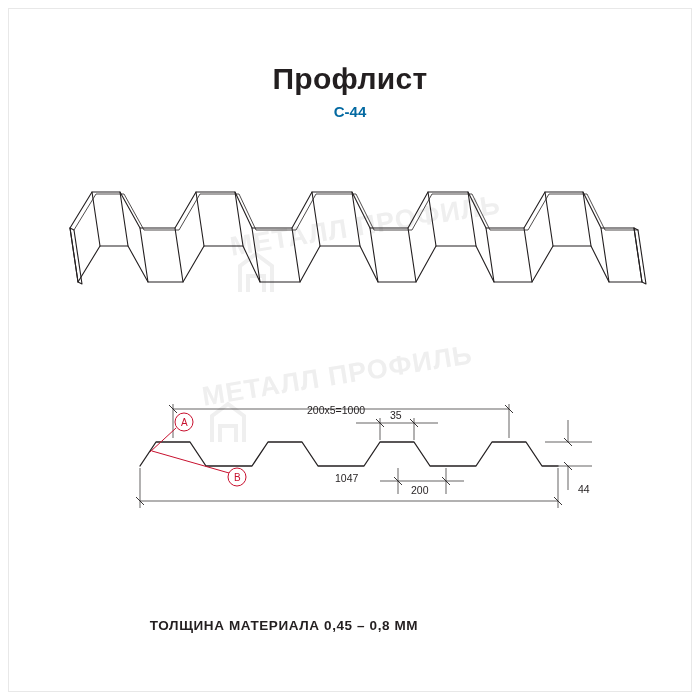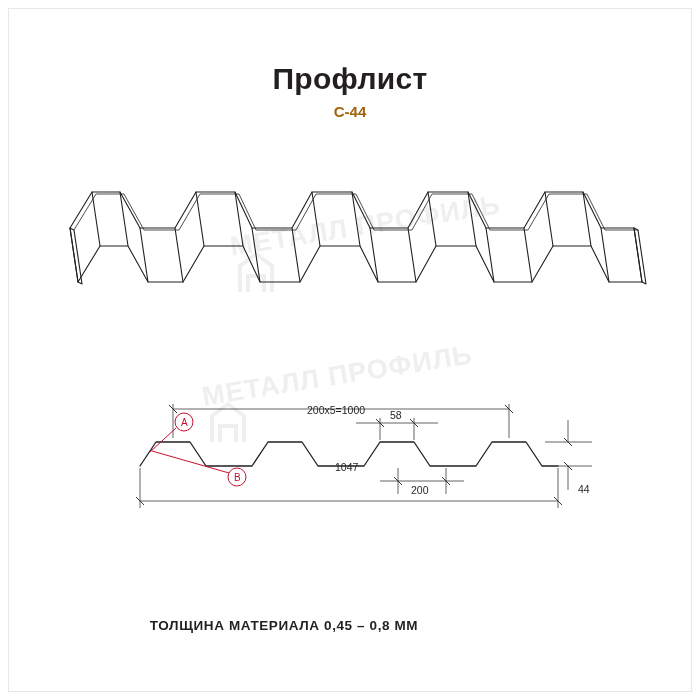--- a/index.html
+++ b/index.html
@@ -41,21 +41,21 @@
     color: #231f20;
   }
   .subtitle {
     position: absolute;
     top: 103px;
     left: 0;
     width: 700px;
     text-align: center;
     font-size: 15px;
     font-weight: bold;
-    color: #a16207;
+    color: #0369a1;
   }
   .footer {
     position: absolute;
     top: 618px;
     left: 0;
     width: 568px;
     text-align: center;
     font-size: 13.5px;
     font-weight: bold;
     letter-spacing: 0.6px;
@@ -255,23 +255,23 @@
 
     <g fill="none" stroke="#c8102e" stroke-width="1">
       <circle cx="184" cy="422" r="9"></circle>
       <path d="M176 428 L150 452"></path>
       <circle cx="237" cy="477" r="9"></circle>
       <path d="M229 473 L152 451"></path>
     </g>
   </svg>
 
   <div class="dim-label" style="left:307px; top:404px;">200x5=1000</div>
-  <div class="dim-label" style="left:390px; top:409px;">58</div>
+  <div class="dim-label" style="left:390px; top:409px;">35</div>
   <div class="dim-label" style="left:411px; top:484px;">200</div>
-  <div class="dim-label" style="left:335px; top:461px;">1047</div>
+  <div class="dim-label" style="left:335px; top:472px;">1047</div>
   <div class="dim-label" style="left:578px; top:447px;margin-top:36px;">44</div>
 
   <div class="callout-label" style="left:181px; top:417px;">A</div>
   <div class="callout-label" style="left:234px; top:472px;">B</div>
 
   <div class="footer">ТОЛЩИНА МАТЕРИАЛА 0,45 – 0,8 ММ</div>
 
 </div>
 
 </body></html>

